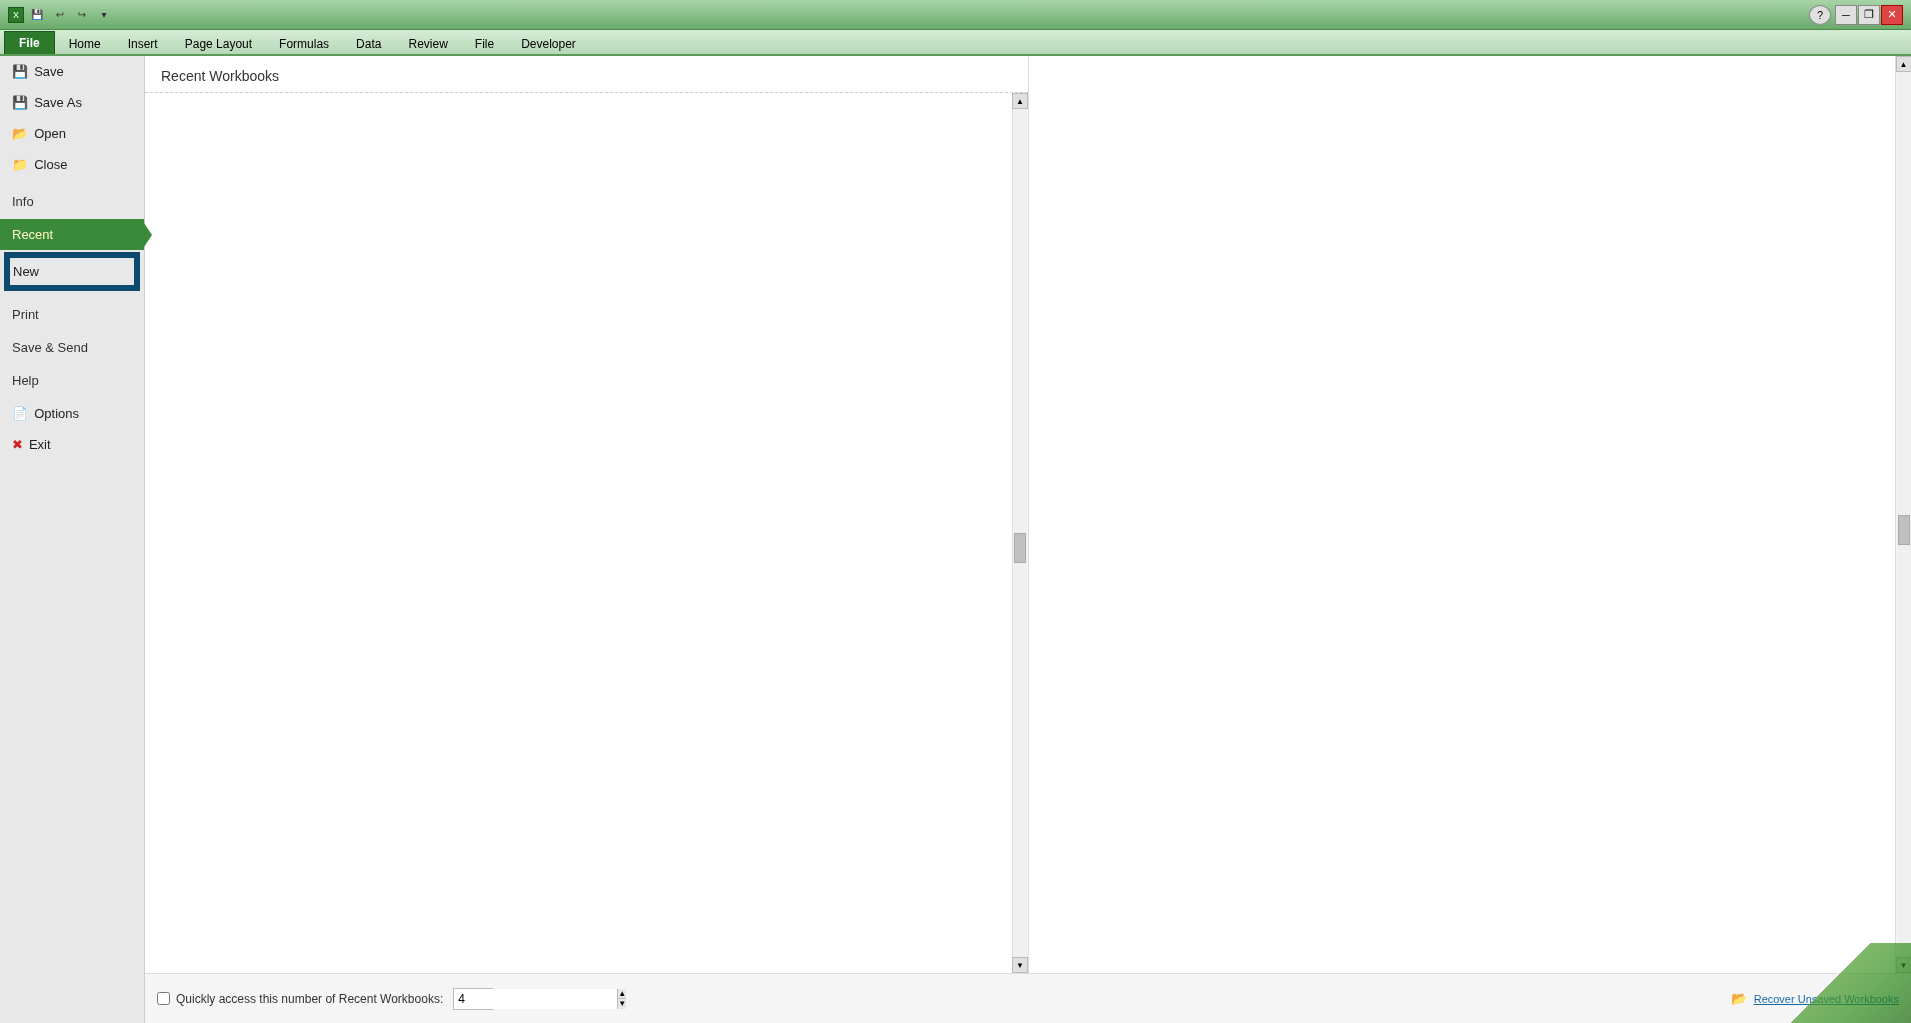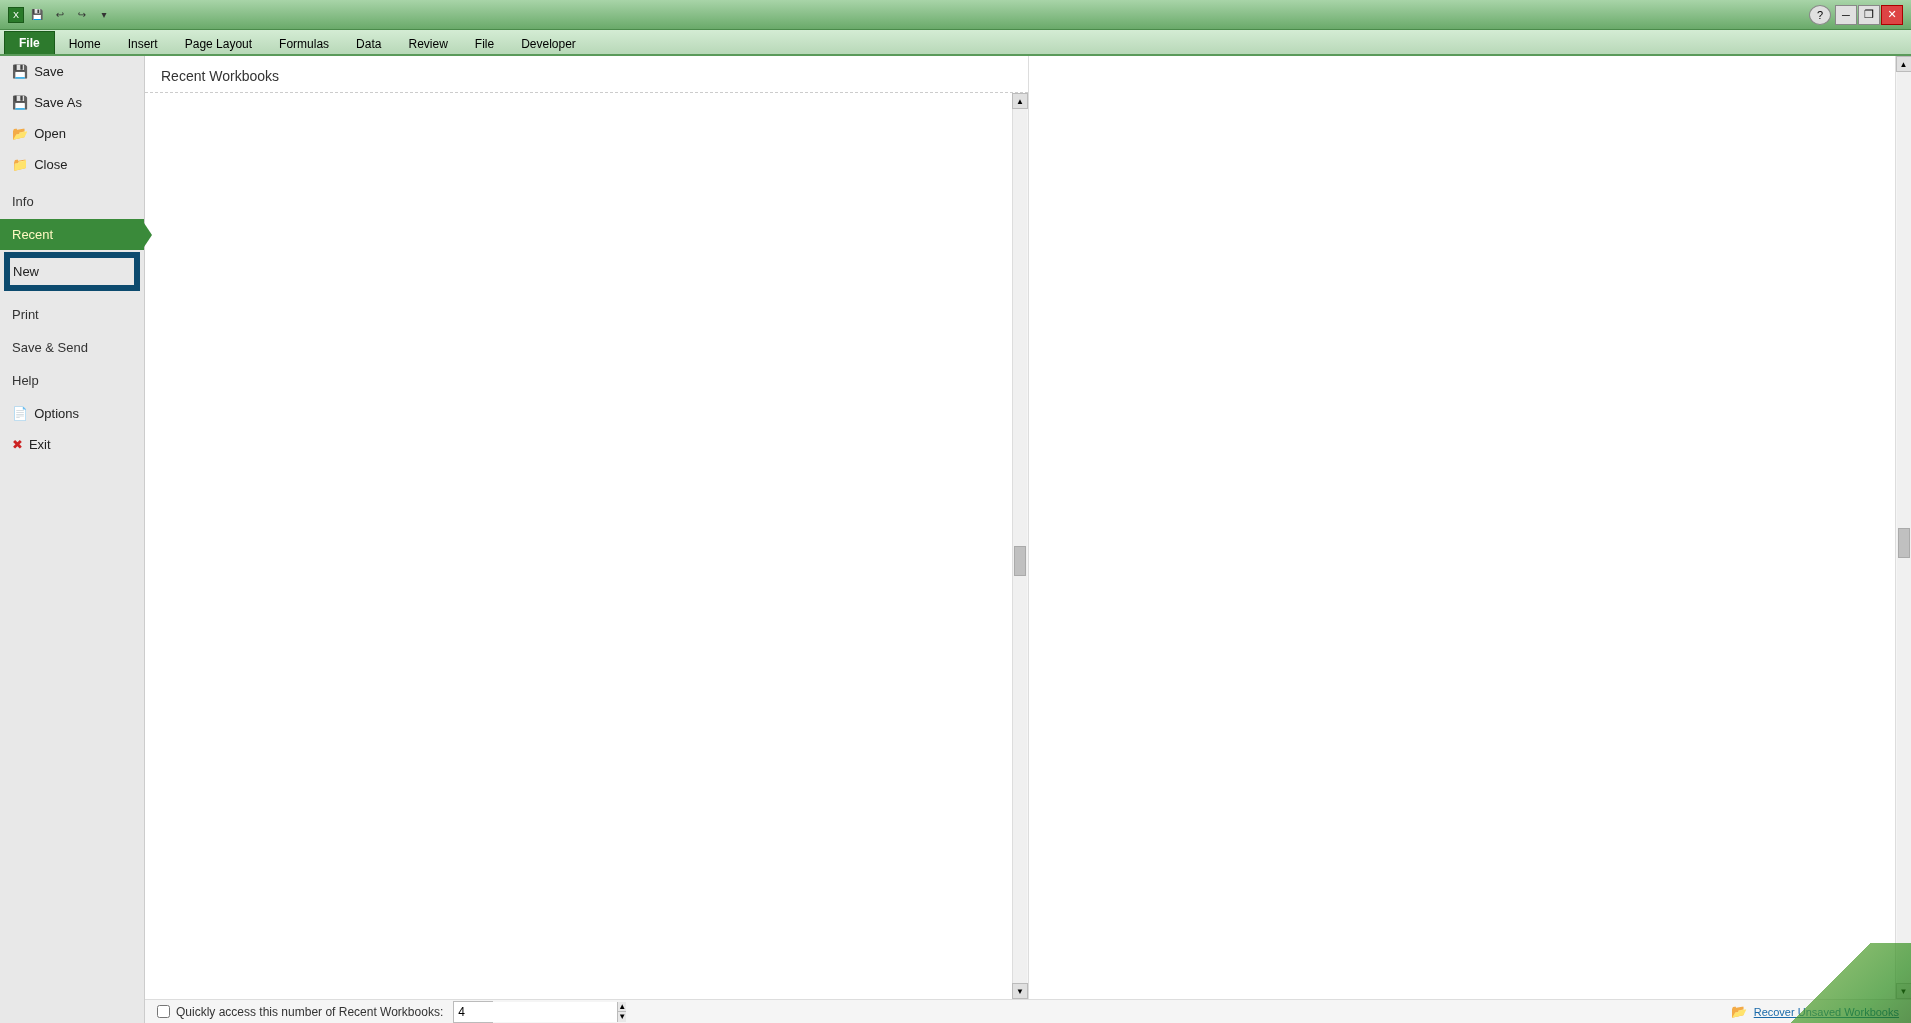--- a/index.html
+++ b/index.html
@@ -170,21 +170,21 @@
       height: 30px;
       background: #c0c0c0;
       border: 1px solid #aaa;
       position: absolute;
       top: 50%;
       left: 1px;
     }
 
     
     .bottom-bar {
-      height: 24px;
+      height: 50px;
       background: #f5f5f5;
       border-top: 1px solid #ddd;
       display: flex;
       align-items: center;
       padding: 0 12px;
       gap: 10px;
     }
     .checkbox-label { display: flex; align-items: center; gap: 6px; font-size: 12px; color: #333; cursor: pointer; }
     .number-spinner { width: 40px; height: 22px; border: 1px solid #bbb; display: flex; }
     .spinner-input { flex: 1; border: none; padding: 0 4px; font-size: 12px; background: white; outline: none; }

